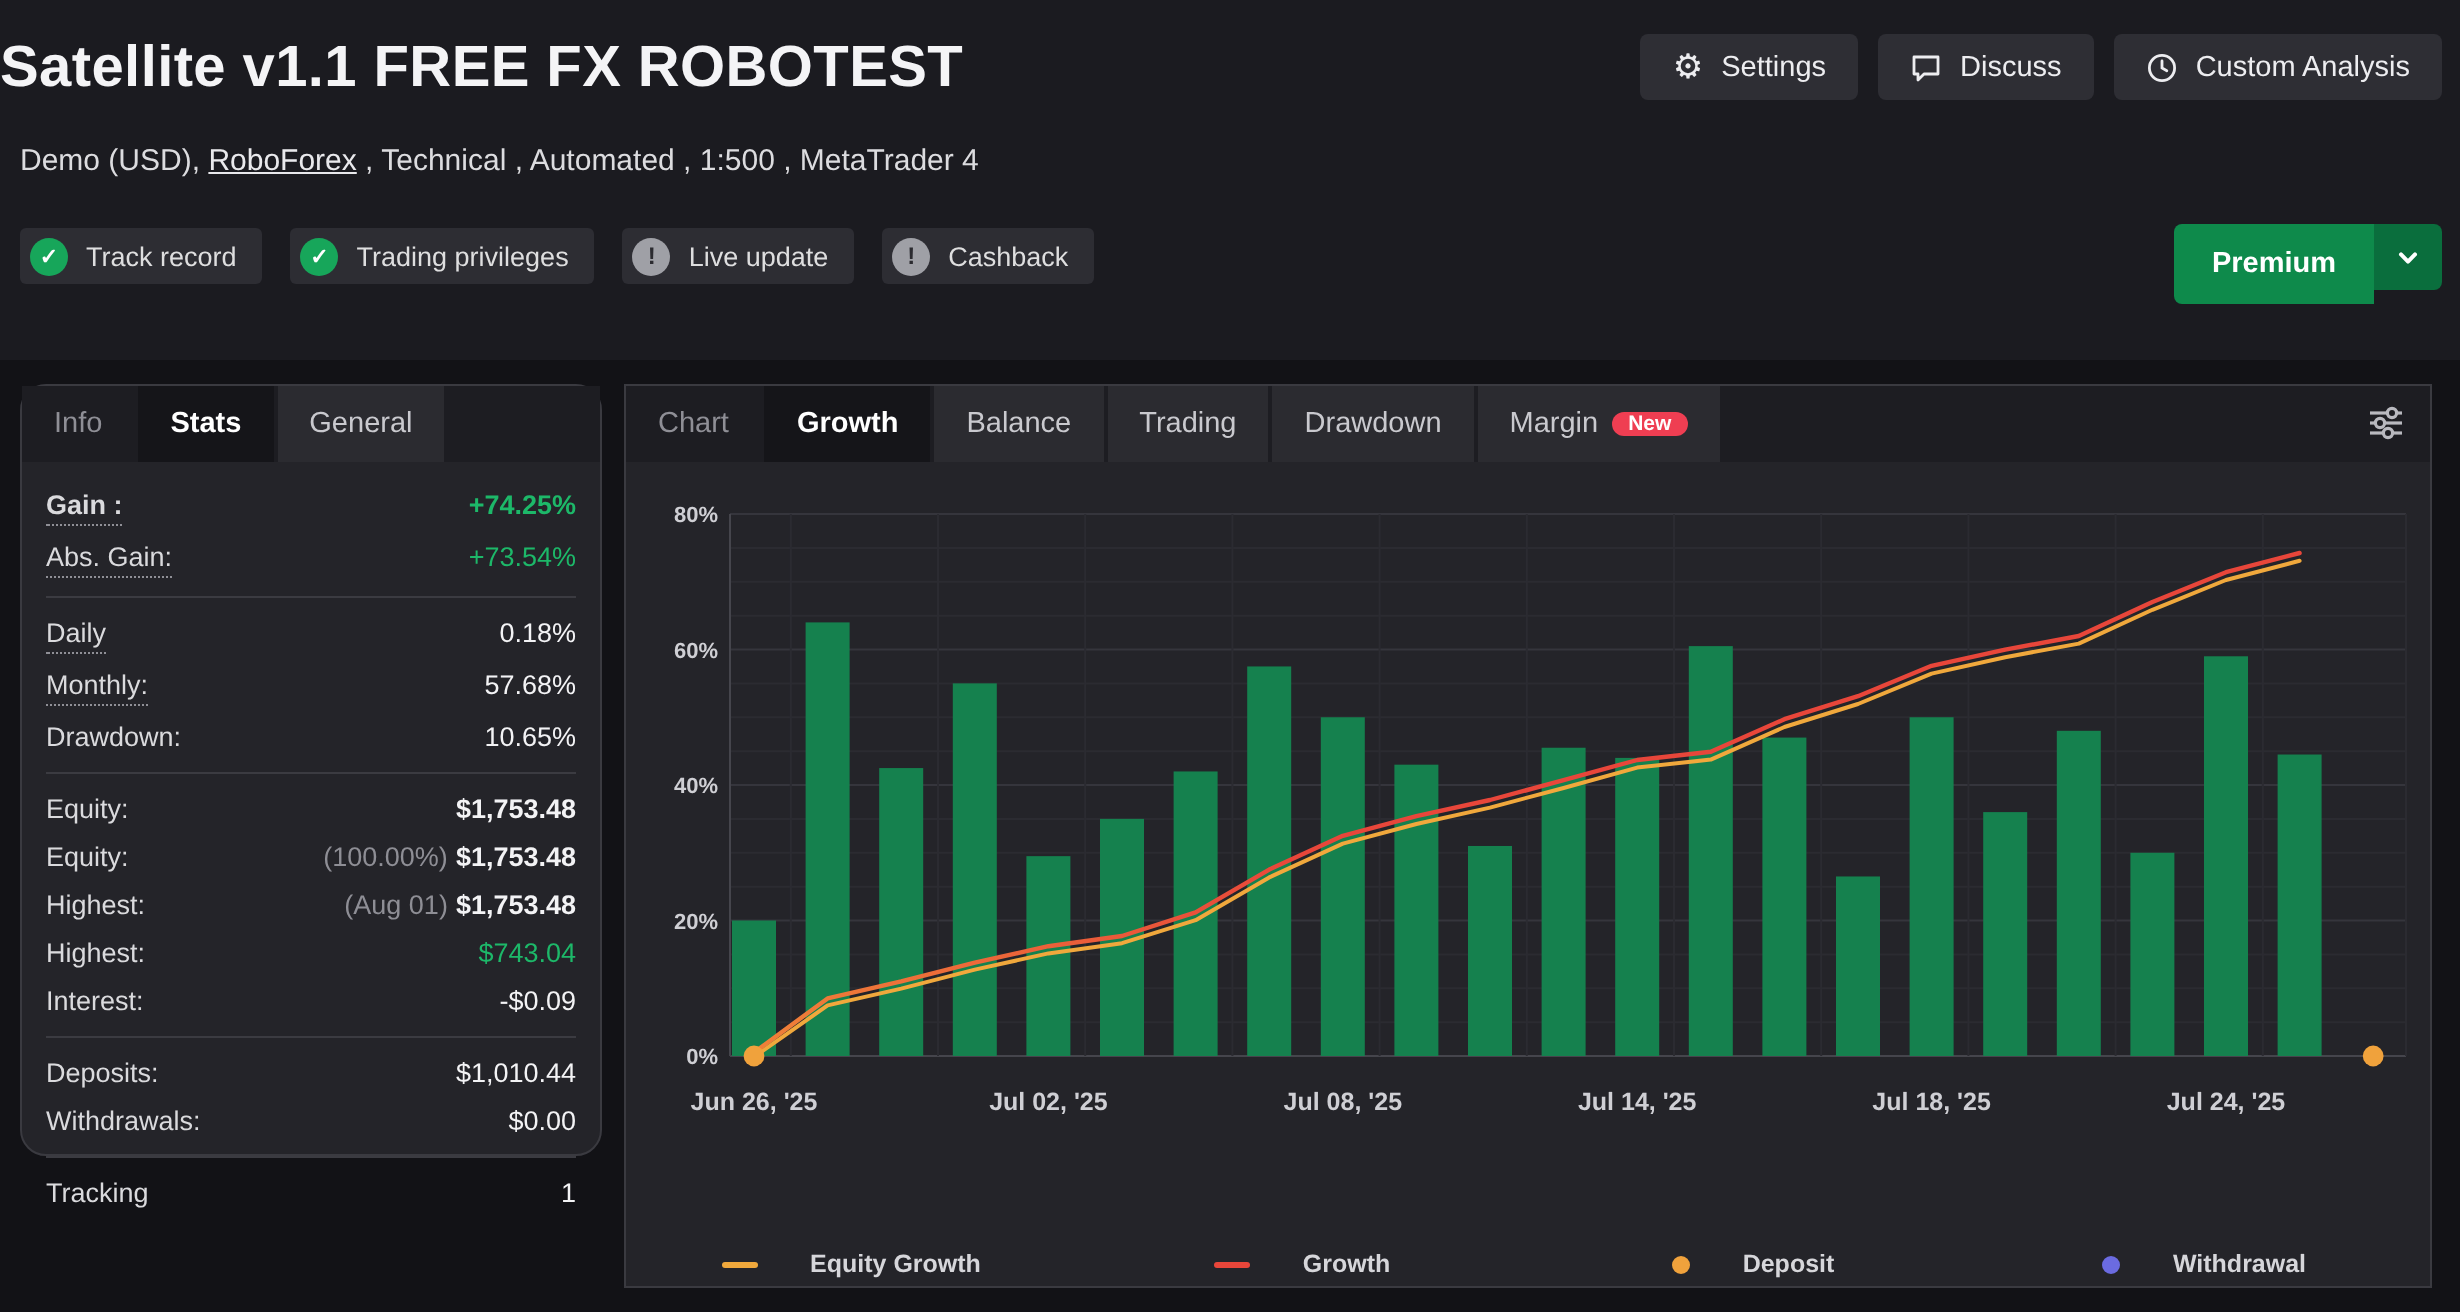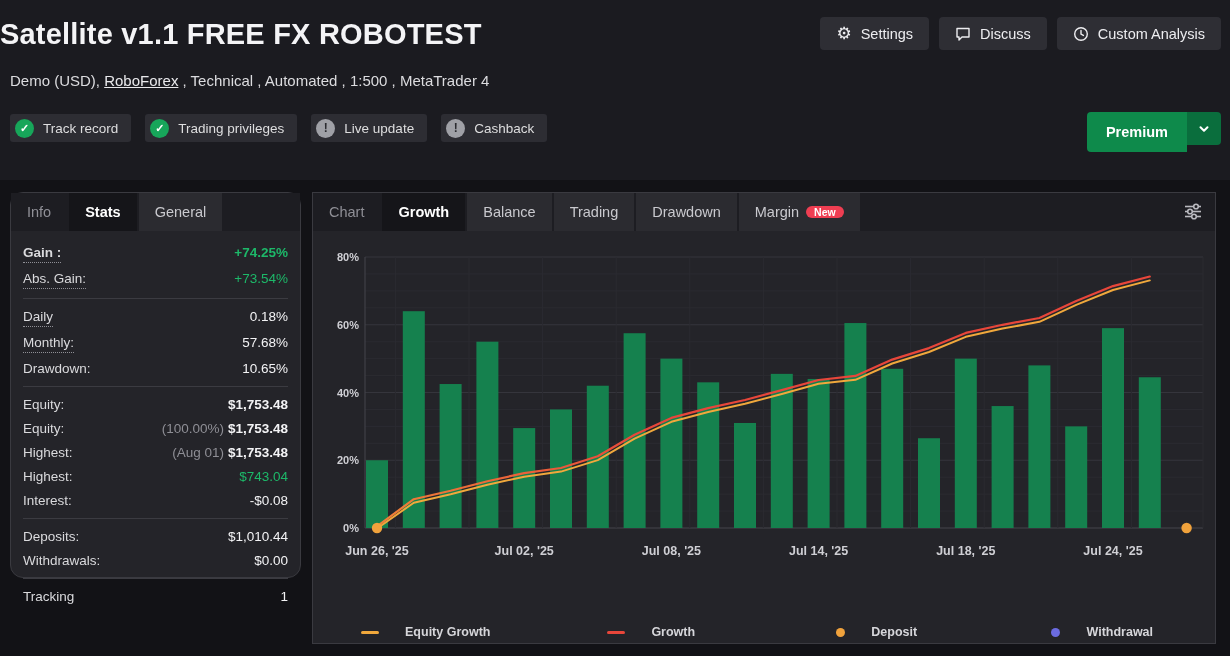--- a/index.html
+++ b/index.html
@@ -179,21 +179,21 @@
         <div class="srow">
           <span class="slabel">Highest:</span>
           <span class="sval"><span class="pre">(Aug 01)</span><span class="v vb">$1,753.48</span></span>
         </div>
         <div class="srow">
           <span class="slabel">Highest:</span>
           <span class="sval"><span class="v green">$743.04</span></span>
         </div>
         <div class="srow">
           <span class="slabel">Interest:</span>
-          <span class="sval"><span class="v">-$0.08</span></span>
+          <span class="sval"><span class="v">-$0.09</span></span>
         </div>
       </div>
       <div class="sgroup">
         <div class="srow">
           <span class="slabel">Deposits:</span>
           <span class="sval"><span class="v">$1,010.44</span></span>
         </div>
         <div class="srow">
           <span class="slabel">Withdrawals:</span>
           <span class="sval"><span class="v">$0.00</span></span>

